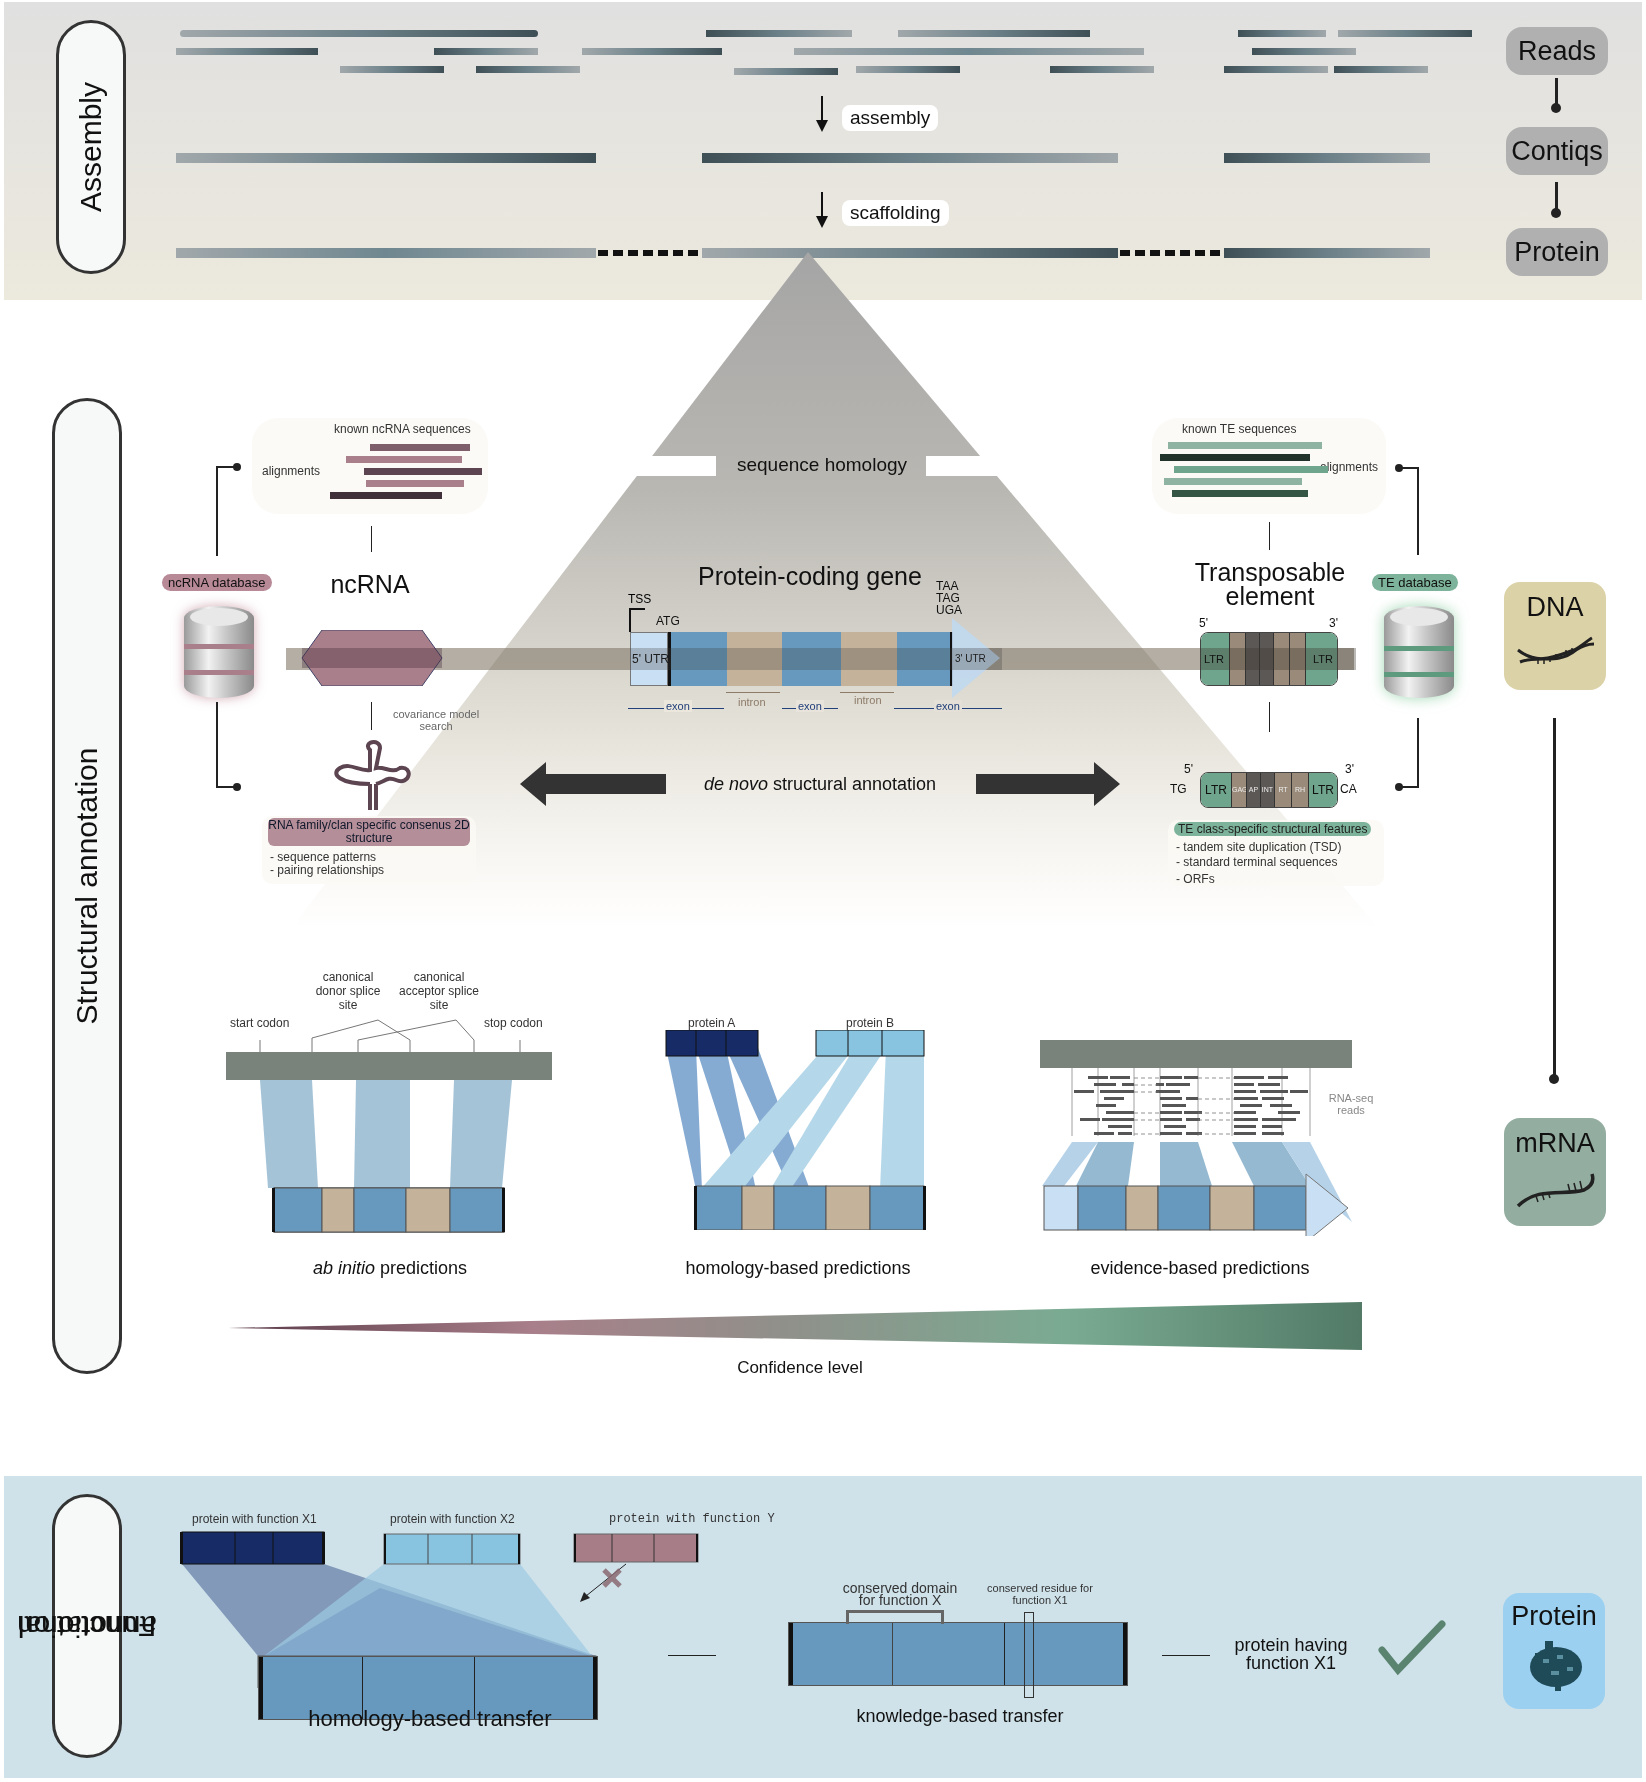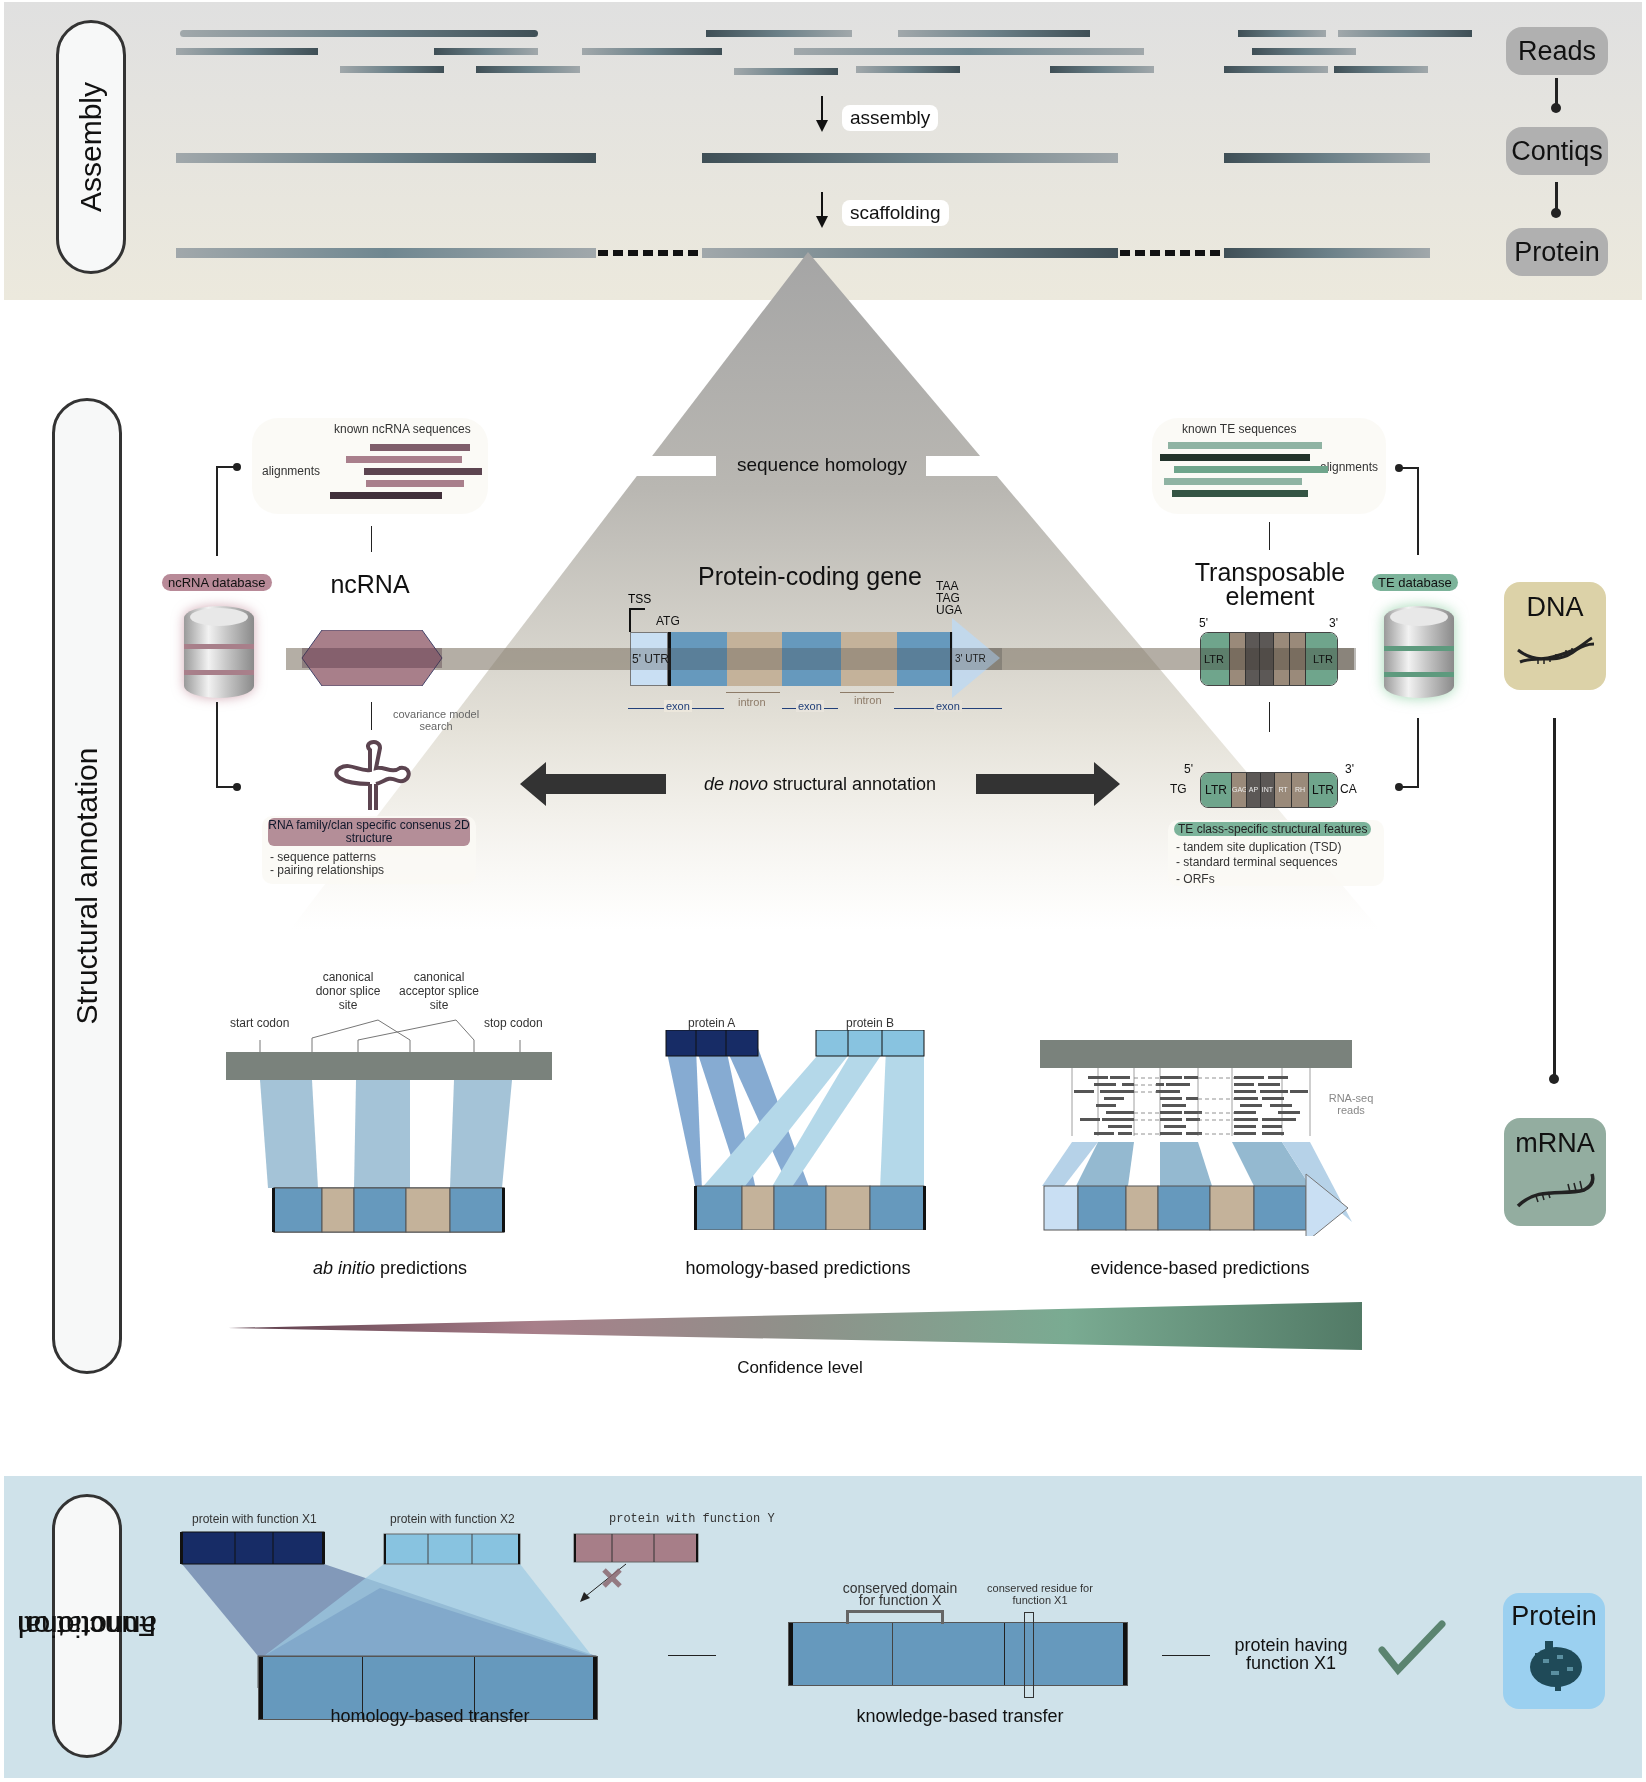--- a/index.html
+++ b/index.html
@@ -487,21 +487,21 @@
     </g>
   <rect x="78" y="128" width="338" height="64" fill="#6699bd" stroke="#555"></rect>
 </svg>
 <div class="abs" style="left:258px;top:1656px;width:340px;height:64px;border:1px solid #555;display:flex;">
   <div style="width:4px;background:#111;"></div>
   <div style="width:100px;background:#6699bd;border-right:1px solid #222;"></div>
   <div style="width:112px;background:#6699bd;border-right:1px solid #222;"></div>
   <div style="flex:1;background:#6699bd;"></div>
   <div style="width:4px;background:#111;"></div>
 </div>
-<div class="abs" style="left:300px;top:1706px;width:260px;text-align:center;font-size:18px;">homology-based transfer</div>
+<div class="abs" style="left:300px;top:1706px;width:260px;text-align:center;font-size:22px;">homology-based transfer</div>
 
 <div class="abs" style="left:668px;top:1655px;width:48px;height:1px;background:#222;"></div>
 
 <div class="abs" style="left:840px;top:1582px;width:120px;text-align:center;font-size:14px;color:#333;line-height:12px;">conserved domain for function X</div>
 <div class="abs" style="left:980px;top:1582px;width:120px;text-align:center;font-size:11px;color:#333;line-height:12px;">conserved residue for function X1</div>
 <div class="abs" style="left:788px;top:1622px;width:340px;height:64px;border:1px solid #555;display:flex;">
   <div style="width:4px;background:#111;"></div>
   <div style="width:100px;background:#6699bd;border-right:1px solid #444;"></div>
   <div style="width:112px;background:#6699bd;border-right:1px solid #222;"></div>
   <div style="flex:1;background:#6699bd;"></div>

